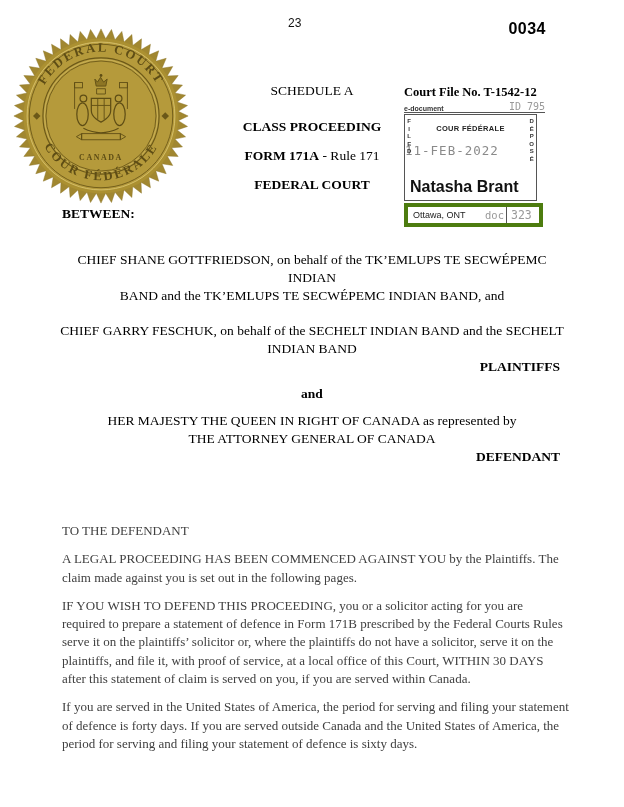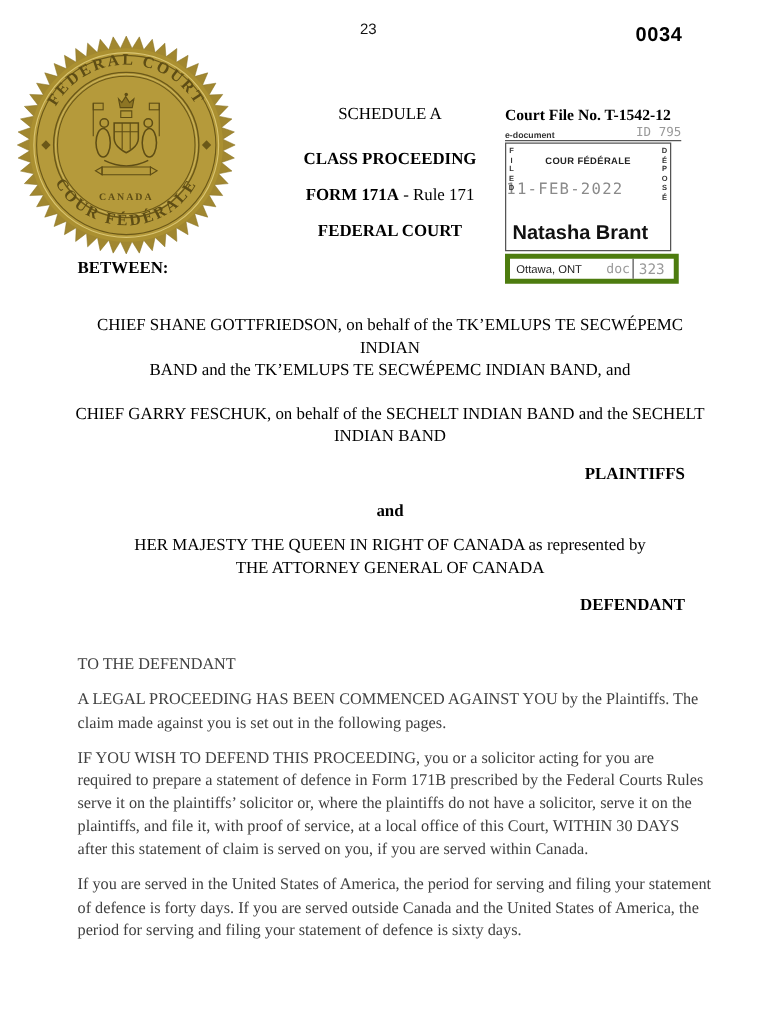--- a/index.html
+++ b/index.html
@@ -64,21 +64,21 @@
   .h-form { margin-bottom:13px; white-space:pre; }
   .h-form-bold { font-weight:bold; }
   .h-court { font-weight:bold; }
 
   .between { position:absolute; left:62px; top:206px; font-weight:bold; font-size:13.5px; color:#000; }
 
   
   .parties { position:absolute; left:52px; top:251px; width:520px; font-size:13.5px; line-height:18px; color:#000; }
   .party { text-align:center; white-space:pre-line; margin:0; }
   .party-1 { margin-bottom:17px; }
-  .role { text-align:right; font-weight:bold; padding-right:12px; margin:12px; }
+  .role { text-align:right; font-weight:bold; padding-right:12px; margin:0; }
   .and-sep { text-align:center; font-weight:bold; margin:9px 0; }
 
   
   .claim-title {
     position:absolute; left:52px; top:464px; width:520px; text-align:center;
     font-weight:bold; font-size:13.5px; white-space:pre; color:#000;
   }
   .claim-title .u { text-decoration:underline; }
 
   

